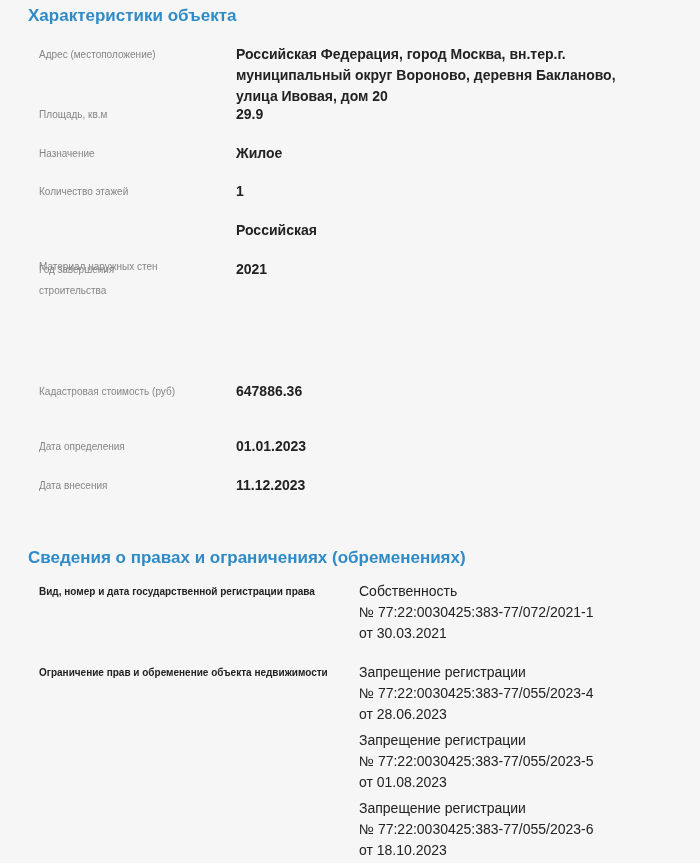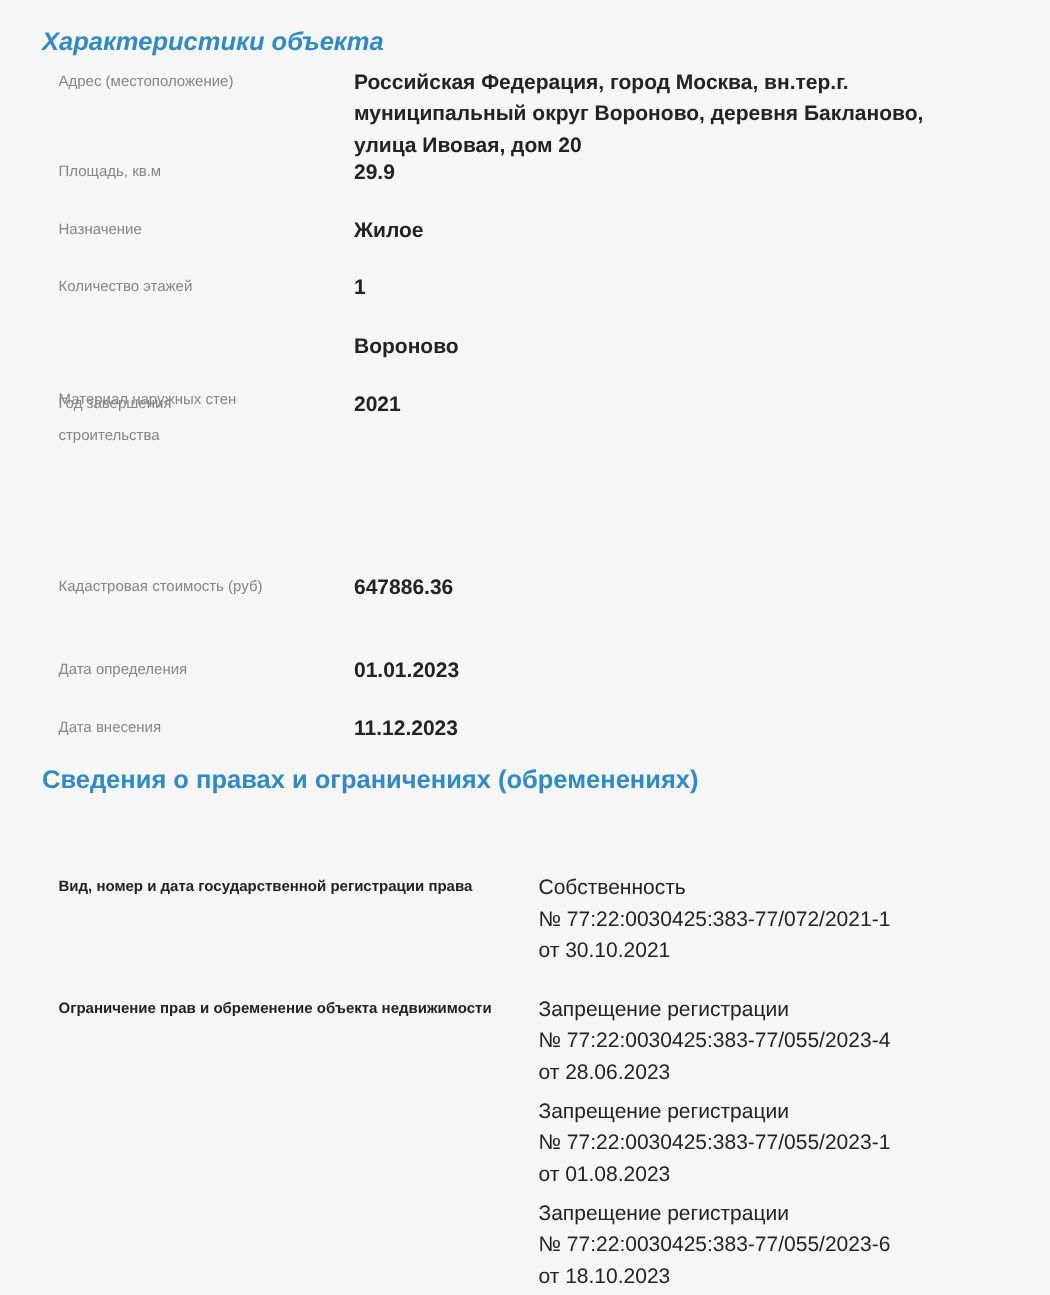--- a/index.html
+++ b/index.html
@@ -33,85 +33,85 @@
     font-size: 14px; line-height: 21px; color: #222;
   }
   .entry { display: block; margin-bottom: 5px; }
   .entry span { display: block; }
 </style>
 </head>
 <body>
 
 <div class="page">
 
-  <h2 class="section-title" style="top:18px;font-style:italic;">Характеристики объекта</h2>
+  <h2 class="section-title" style="top:6px;">Характеристики объекта</h2>
 
   <div class="row" style="top:44px;">
     <div class="lbl">Адрес (местоположение)</div>
     <div class="val" style="width:420px;">Российская Федерация, город Москва, вн.тер.г. муниципальный округ Вороново, деревня Бакланово, улица Ивовая, дом 20</div>
   </div>
   <div class="row" style="top:104px;">
     <div class="lbl">Площадь, кв.м</div>
     <div class="val">29.9</div>
   </div>
   <div class="row" style="top:143px;">
     <div class="lbl">Назначение</div>
     <div class="val">Жилое</div>
   </div>
   <div class="row" style="top:181px;">
     <div class="lbl">Количество этажей</div>
     <div class="val">1</div>
   </div>
   <div class="row" style="top:220px;">
     <div class="lbl" style="width:190px;margin-top:36px;">Материал наружных стен</div>
-    <div class="val">Вороново</div>
+    <div class="val">Российская</div>
   </div>
   <div class="row" style="top:259px;">
     <div class="lbl" style="width:130px;">Год завершения строительства</div>
     <div class="val">2021</div>
   </div>
 
 
   <div class="row" style="top:381px;">
     <div class="lbl" style="width:175px;">Кадастровая стоимость (руб)</div>
     <div class="val">647886.36</div>
   </div>
   <div class="row" style="top:436px;">
     <div class="lbl">Дата определения</div>
     <div class="val">01.01.2023</div>
   </div>
   <div class="row" style="top:475px;">
     <div class="lbl">Дата внесения</div>
     <div class="val">11.12.2023</div>
   </div>
 
-  <h2 class="section-title" style="top:510px;">Сведения о правах и ограничениях (обременениях)</h2>
+  <h2 class="section-title" style="top:548px;">Сведения о правах и ограничениях (обременениях)</h2>
 
   <div class="row" style="top:581px;">
     <div class="rlbl">Вид, номер и дата государственной регистрации права</div>
     <div class="rval">
       <div class="entry">
         <span>Собственность</span>
         <span>№ 77:22:0030425:383-77/072/2021-1</span>
-        <span>от 30.10.2021</span>
+        <span>от 30.03.2021</span>
       </div>
     </div>
   </div>
 
   <div class="row" style="top:662px;">
     <div class="rlbl">Ограничение прав и обременение объекта недвижимости</div>
     <div class="rval">
       <div class="entry">
         <span>Запрещение регистрации</span>
         <span>№ 77:22:0030425:383-77/055/2023-4</span>
         <span>от 28.06.2023</span>
       </div>
       <div class="entry">
         <span>Запрещение регистрации</span>
-        <span>№ 77:22:0030425:383-77/055/2023-1</span>
+        <span>№ 77:22:0030425:383-77/055/2023-5</span>
         <span>от 01.08.2023</span>
       </div>
       <div class="entry">
         <span>Запрещение регистрации</span>
         <span>№ 77:22:0030425:383-77/055/2023-6</span>
         <span>от 18.10.2023</span>
       </div>
     </div>
   </div>
 

